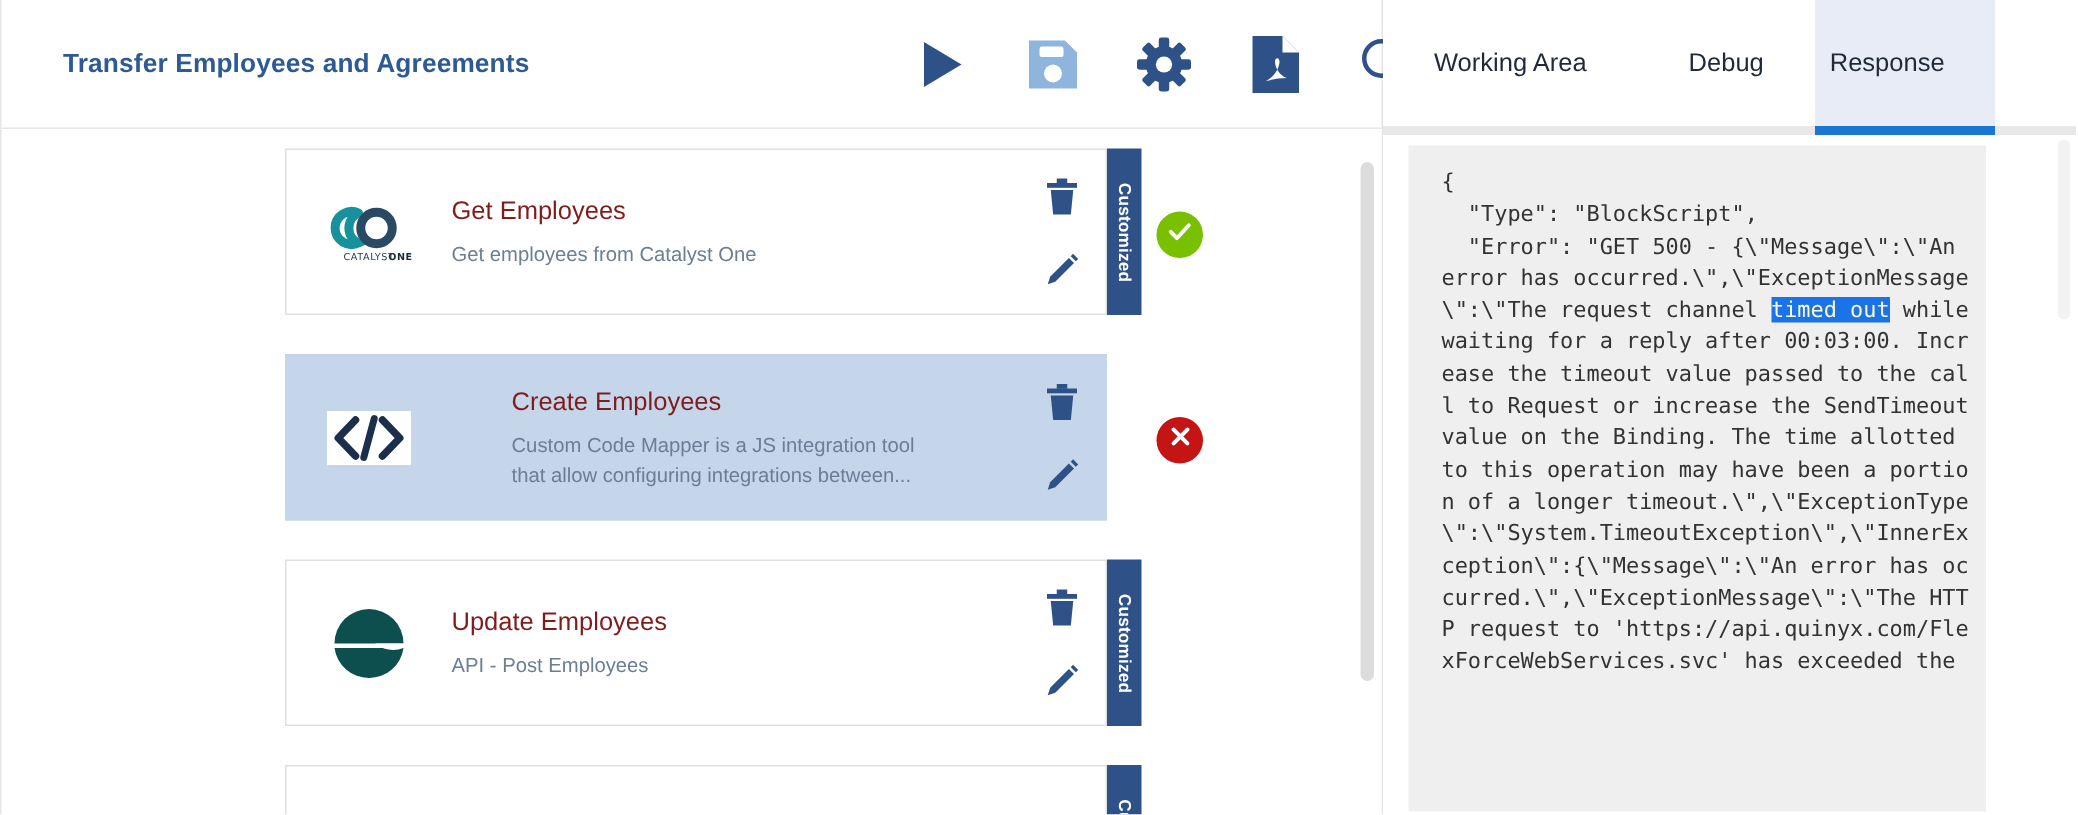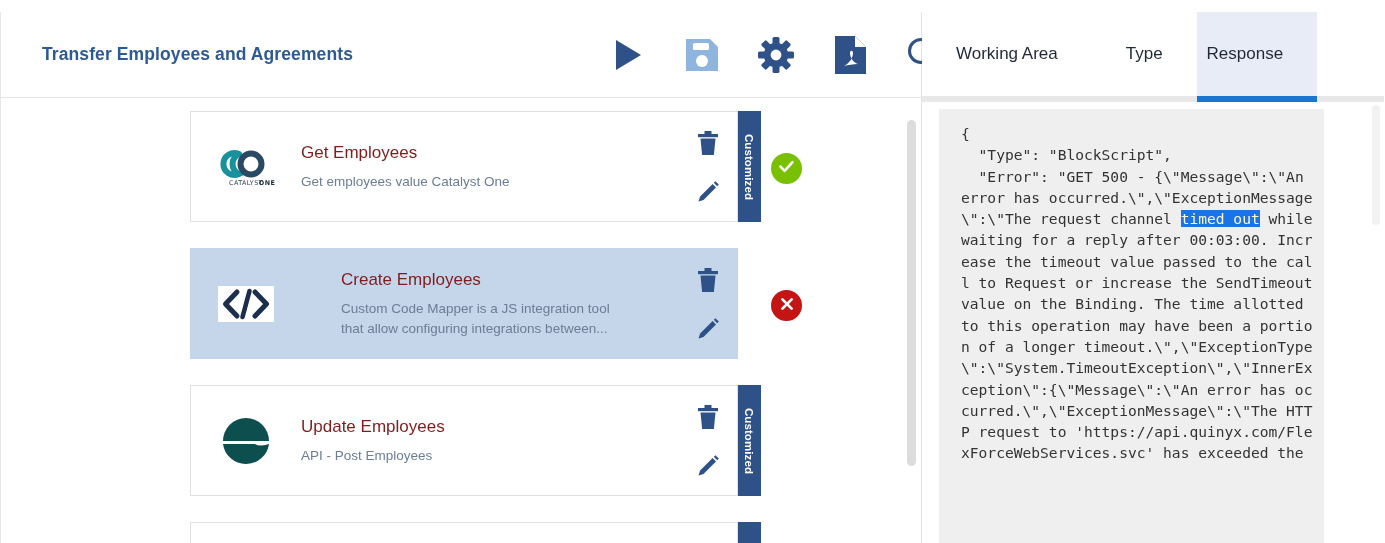--- a/index.html
+++ b/index.html
@@ -2,21 +2,21 @@
 <html><head>
 <meta charset="utf-8">
 <style>
   * { box-sizing: border-box; margin: 0; padding: 0; }
   html, body {
     width: 1385px; height: 543px;
     background: #ffffff;
     font-family: "Liberation Sans", sans-serif;
     overflow: hidden;
   }
-  #app { position: relative; width: 1385px; height: 432px; display: flex; margin-top: 12px; }
+  #app { position: relative; width: 1385px; height: 432px; display: flex; }
 
   
   #left-pane {
     position: relative;
     width: 922px; height: 543px;
     background: #ffffff;
     border-right: 1px solid #e3e3e3;
   }
   #header-bar {
     position: relative;
@@ -261,21 +261,21 @@
             <div class="card-logo">
               <svg width="58" height="42" viewBox="0 0 58 42">
                 <path d="M22 8 a11 11 0 1 0 0 20 a11 11 0 0 1 0 -20" fill="none" stroke="#17929c" stroke-width="6" stroke-linecap="round"></path>
                 <circle cx="34" cy="18" r="10.5" fill="none" stroke="#2a4a63" stroke-width="6"></circle>
                 <text x="29" y="39" font-family="DejaVu Sans, sans-serif" font-size="6.4" fill="#2a3f52" text-anchor="middle" letter-spacing="0.4">CATALYST</text>
                 <text x="50" y="39" font-family="DejaVu Sans, sans-serif" font-size="6.4" font-weight="bold" fill="#1b2e3e" text-anchor="middle" letter-spacing="0.4">ONE</text>
               </svg>
             </div>
             <div class="card-text">
               <div class="card-title">Get Employees</div>
-              <div class="card-desc">Get employees value Catalyst One</div>
+              <div class="card-desc">Get employees from Catalyst One</div>
             </div>
             <div class="card-actions">
               <button class="act-btn">
                 <span>
                   <svg width="24" height="26" viewBox="0 0 24 26">
                     <rect x="2" y="4" width="20" height="3.2" fill="#2e5288"></rect>
                     <rect x="8.5" y="1" width="7" height="3.2" fill="#2e5288"></rect>
                     <path d="M4.5 8.6 h15 l-1.6 16.4 h-11.8 z" fill="#2e5288"></path>
                   </svg>
                 </span>
@@ -400,21 +400,21 @@
   </div>
 
   <div id="right-pane">
 
     <div id="tab-strip">
       <div id="tab-underline-track"></div>
       <div class="tab">
         <span>Working Area</span>
       </div>
       <div class="tab">
-        <span>Type</span>
+        <span>Debug</span>
       </div>
       <div class="tab active">
         <span>Response</span>
       </div>
     </div>
 
     <div id="response-body">
       <div id="response-pre"><span>{
   "Type": "BlockScript",
   "Error": "GET 500 - {\"Message\":\"An error has occurred.\",\"ExceptionMessage\":\"The request channel </span><mark>timed out</mark><span> while waiting for a reply after 00:03:00. Increase the timeout value passed to the call to Request or increase the SendTimeout value on the Binding. The time allotted to this operation may have been a portion of a longer timeout.\",\"ExceptionType\":\"System.TimeoutException\",\"InnerException\":{\"Message\":\"An error has occurred.\",\"ExceptionMessage\":\"The HTTP request to 'https://api.quinyx.com/FlexForceWebServices.svc' has exceeded the </span></div>

